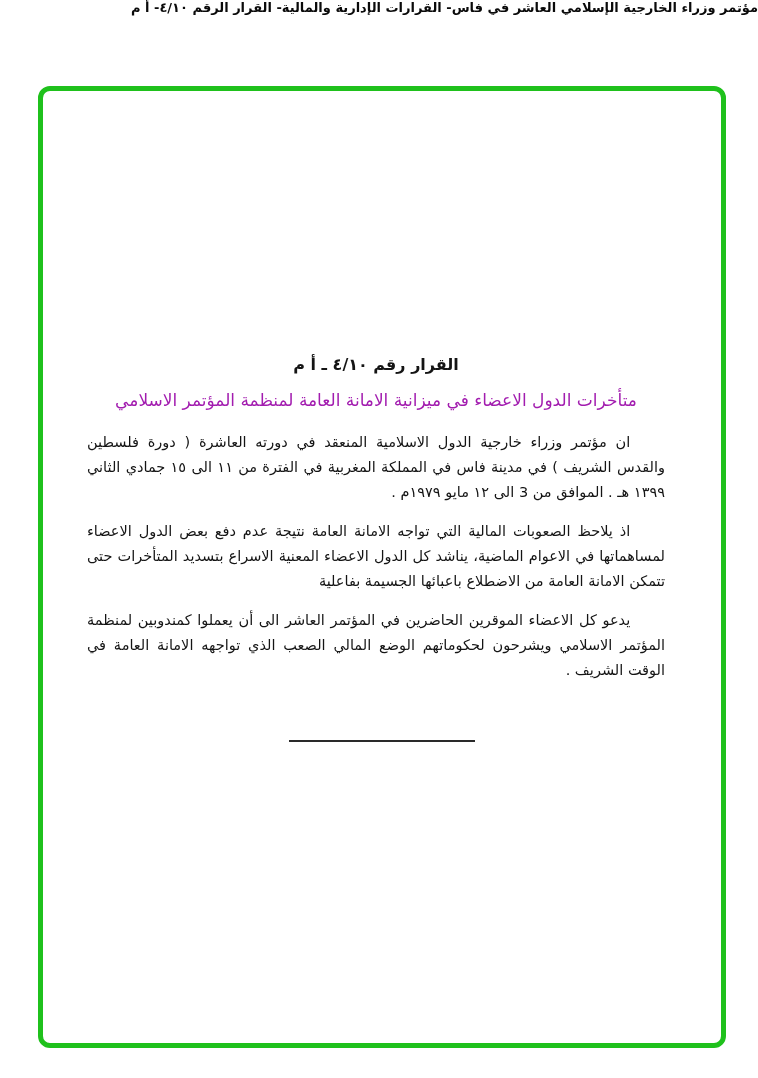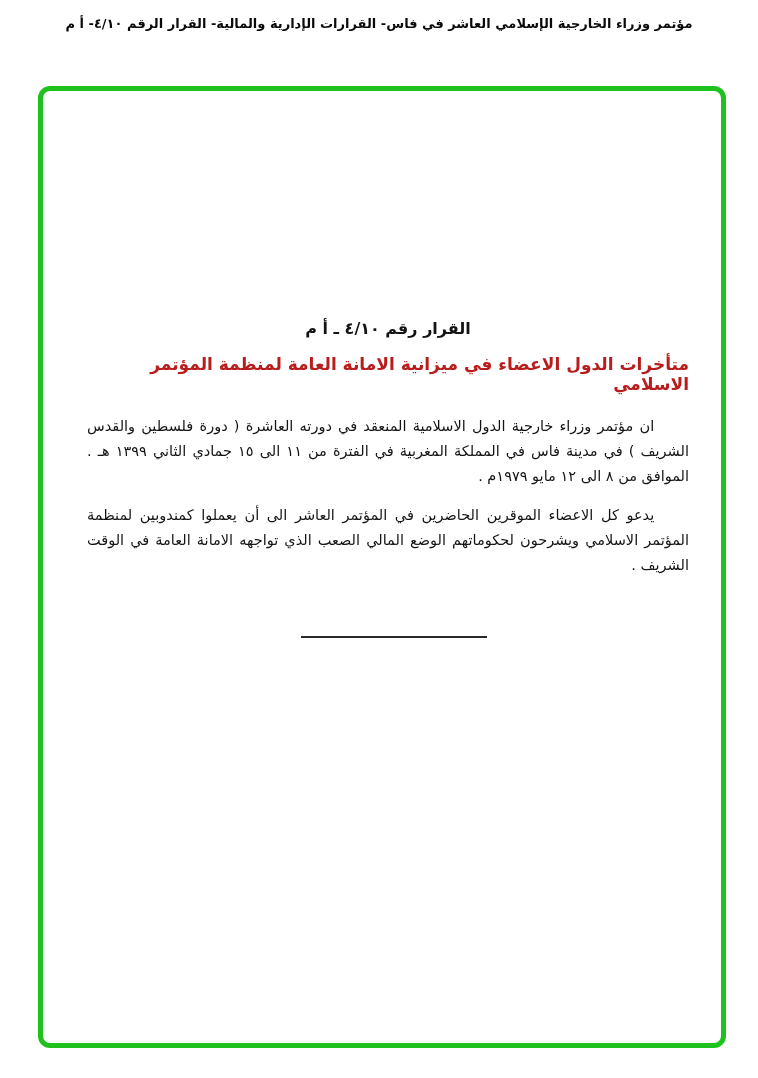--- a/index.html
+++ b/index.html
@@ -13,22 +13,20 @@
   }
   .page {
     position: relative;
     width: 758px;
     height: 1078px;
     background: #ffffff;
     overflow: hidden;
   }
   .page-header {
     direction: rtl;
-    text-align: center;
-    padding-top: 16px;
   }
   .header-line1 {
     font-size: 13px;
     font-weight: bold;
     color: #0a0a0a;
     letter-spacing: 0.2px;
   }
   .header-line2 {
     font-size: 10px;
     font-weight: bold;
@@ -40,34 +38,36 @@
     left: 38px;
     top: 86px;
     width: 688px;
     height: 962px;
     border: 5px solid #1fc11c;
     border-radius: 12px;
     background: #ffffff;
   }
   .doc-content {
     direction: rtl;
-    padding: 228px 32px 0 44px;
+    padding: 228px 56px 0 44px;
+    margin-top: 36px;
   }
   .decision-number {
     text-align: center;
     font-size: 16px;
     font-weight: bold;
     margin: 0 0 16px 0;
     color: #141414;
   }
   .doc-title {
+    text-align: center;
     font-size: 17px;
-    font-weight: bold;
+    font-weight: normal;
     margin: 0 0 20px 0;
-    color: #b91c1c;
+    color: #a21caf;
   }
   .para {
     font-size: 14.5px;
     line-height: 1.72;
     text-align: justify;
     text-indent: 2.4em;
     margin: 0 0 14px 0;
     color: #141414;
   }
   .divider {
@@ -87,22 +87,23 @@
     <div class="header-line1">مؤتمر وزراء الخارجية الإسلامي العاشر في فاس- القرارات الإدارية والمالية- القرار الرقم ٤/١٠- أ م</div>
   </header>
 
   <div class="green-frame">
     <div class="doc-content">
 
       <h2 class="decision-number">القرار رقم ٤/١٠ ـ أ م</h2>
 
       <h1 class="doc-title">متأخرات الدول الاعضاء في ميزانية الامانة العامة لمنظمة المؤتمر الاسلامي</h1>
 
-      <p class="para">ان مؤتمر وزراء خارجية الدول الاسلامية المنعقد في دورته العاشرة ( دورة فلسطين والقدس الشريف ) في مدينة فاس في المملكة المغربية في الفترة من ١١ الى ١٥ جمادي الثاني ١٣٩٩ هـ . الموافق من ٨ الى ١٢ مايو ١٩٧٩م .</p>
+      <p class="para">ان مؤتمر وزراء خارجية الدول الاسلامية المنعقد في دورته العاشرة ( دورة فلسطين والقدس الشريف ) في مدينة فاس في المملكة المغربية في الفترة من ١١ الى ١٥ جمادي الثاني ١٣٩٩ هـ . الموافق من 3 الى ١٢ مايو ١٩٧٩م .</p>
 
+      <p class="para">اذ يلاحظ الصعوبات المالية التي تواجه الامانة العامة نتيجة عدم دفع بعض الدول الاعضاء لمساهماتها في الاعوام الماضية، يناشد كل الدول الاعضاء المعنية الاسراع بتسديد المتأخرات حتى تتمكن الامانة العامة من الاضطلاع باعبائها الجسيمة بفاعلية</p>
 
       <p class="para">يدعو كل الاعضاء الموقرين الحاضرين في المؤتمر العاشر الى أن يعملوا كمندوبين لمنظمة المؤتمر الاسلامي ويشرحون لحكوماتهم الوضع المالي الصعب الذي تواجهه الامانة العامة في الوقت الشريف .</p>
 
       <div class="divider"></div>
 
     </div>
   </div>
 
 </div>
 

